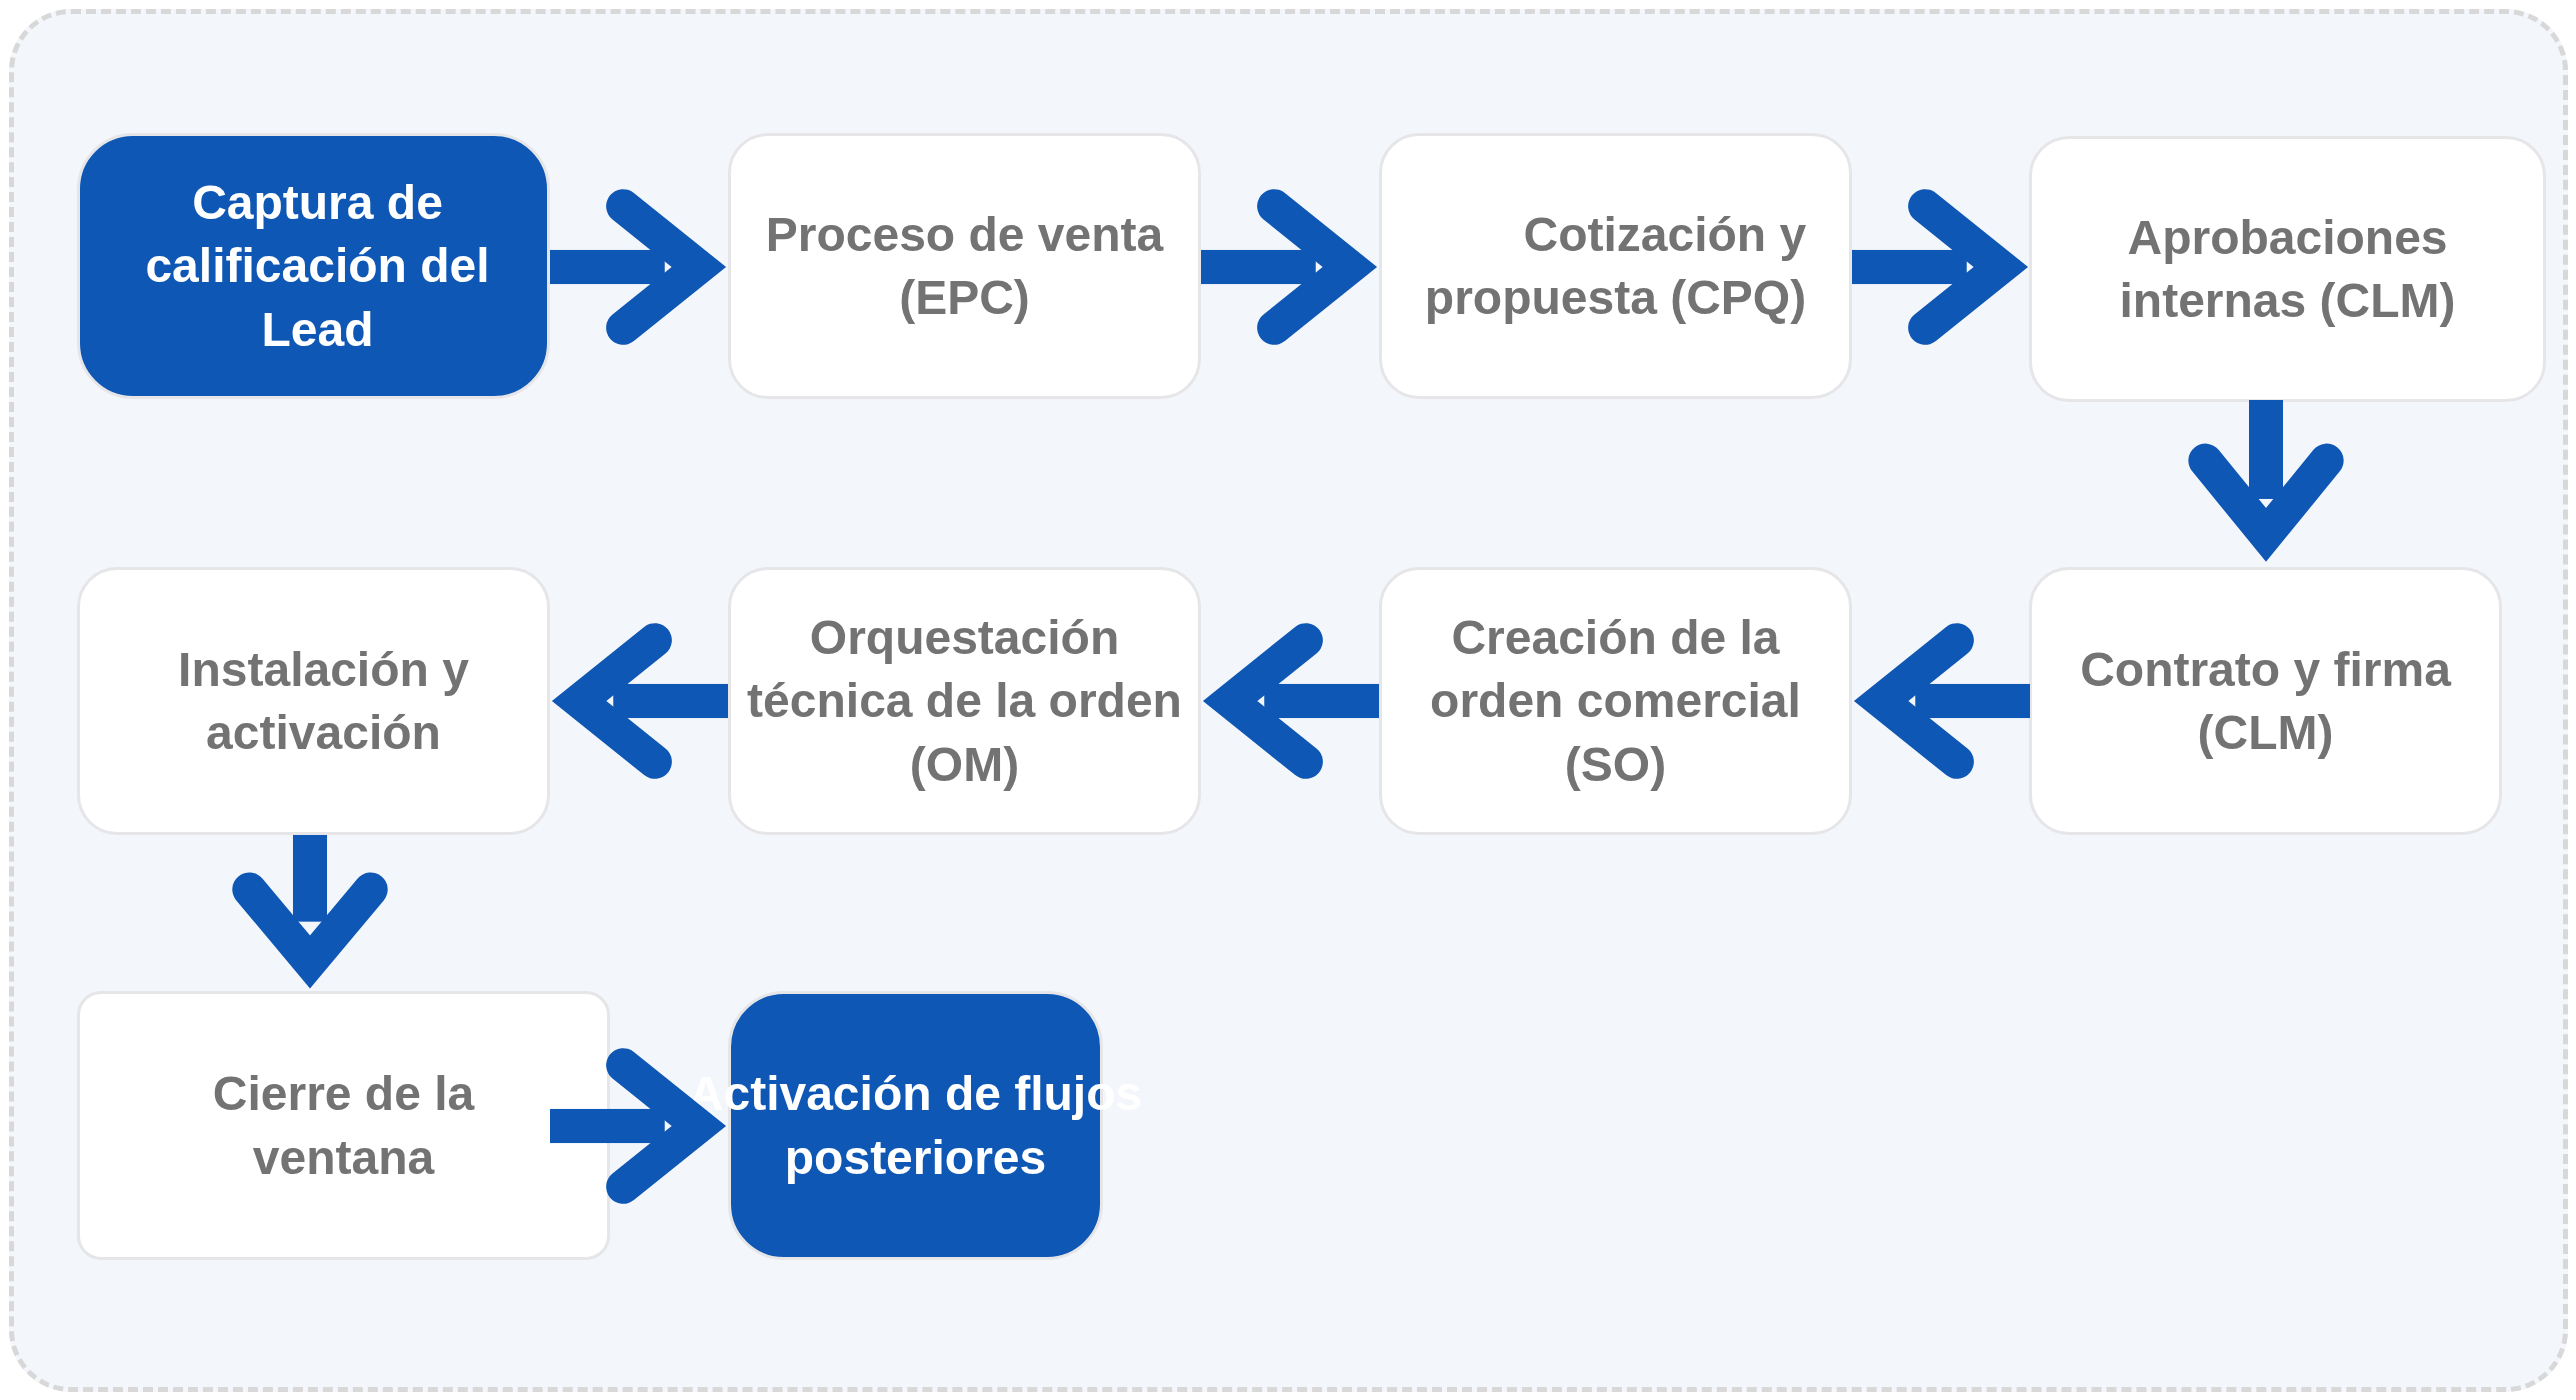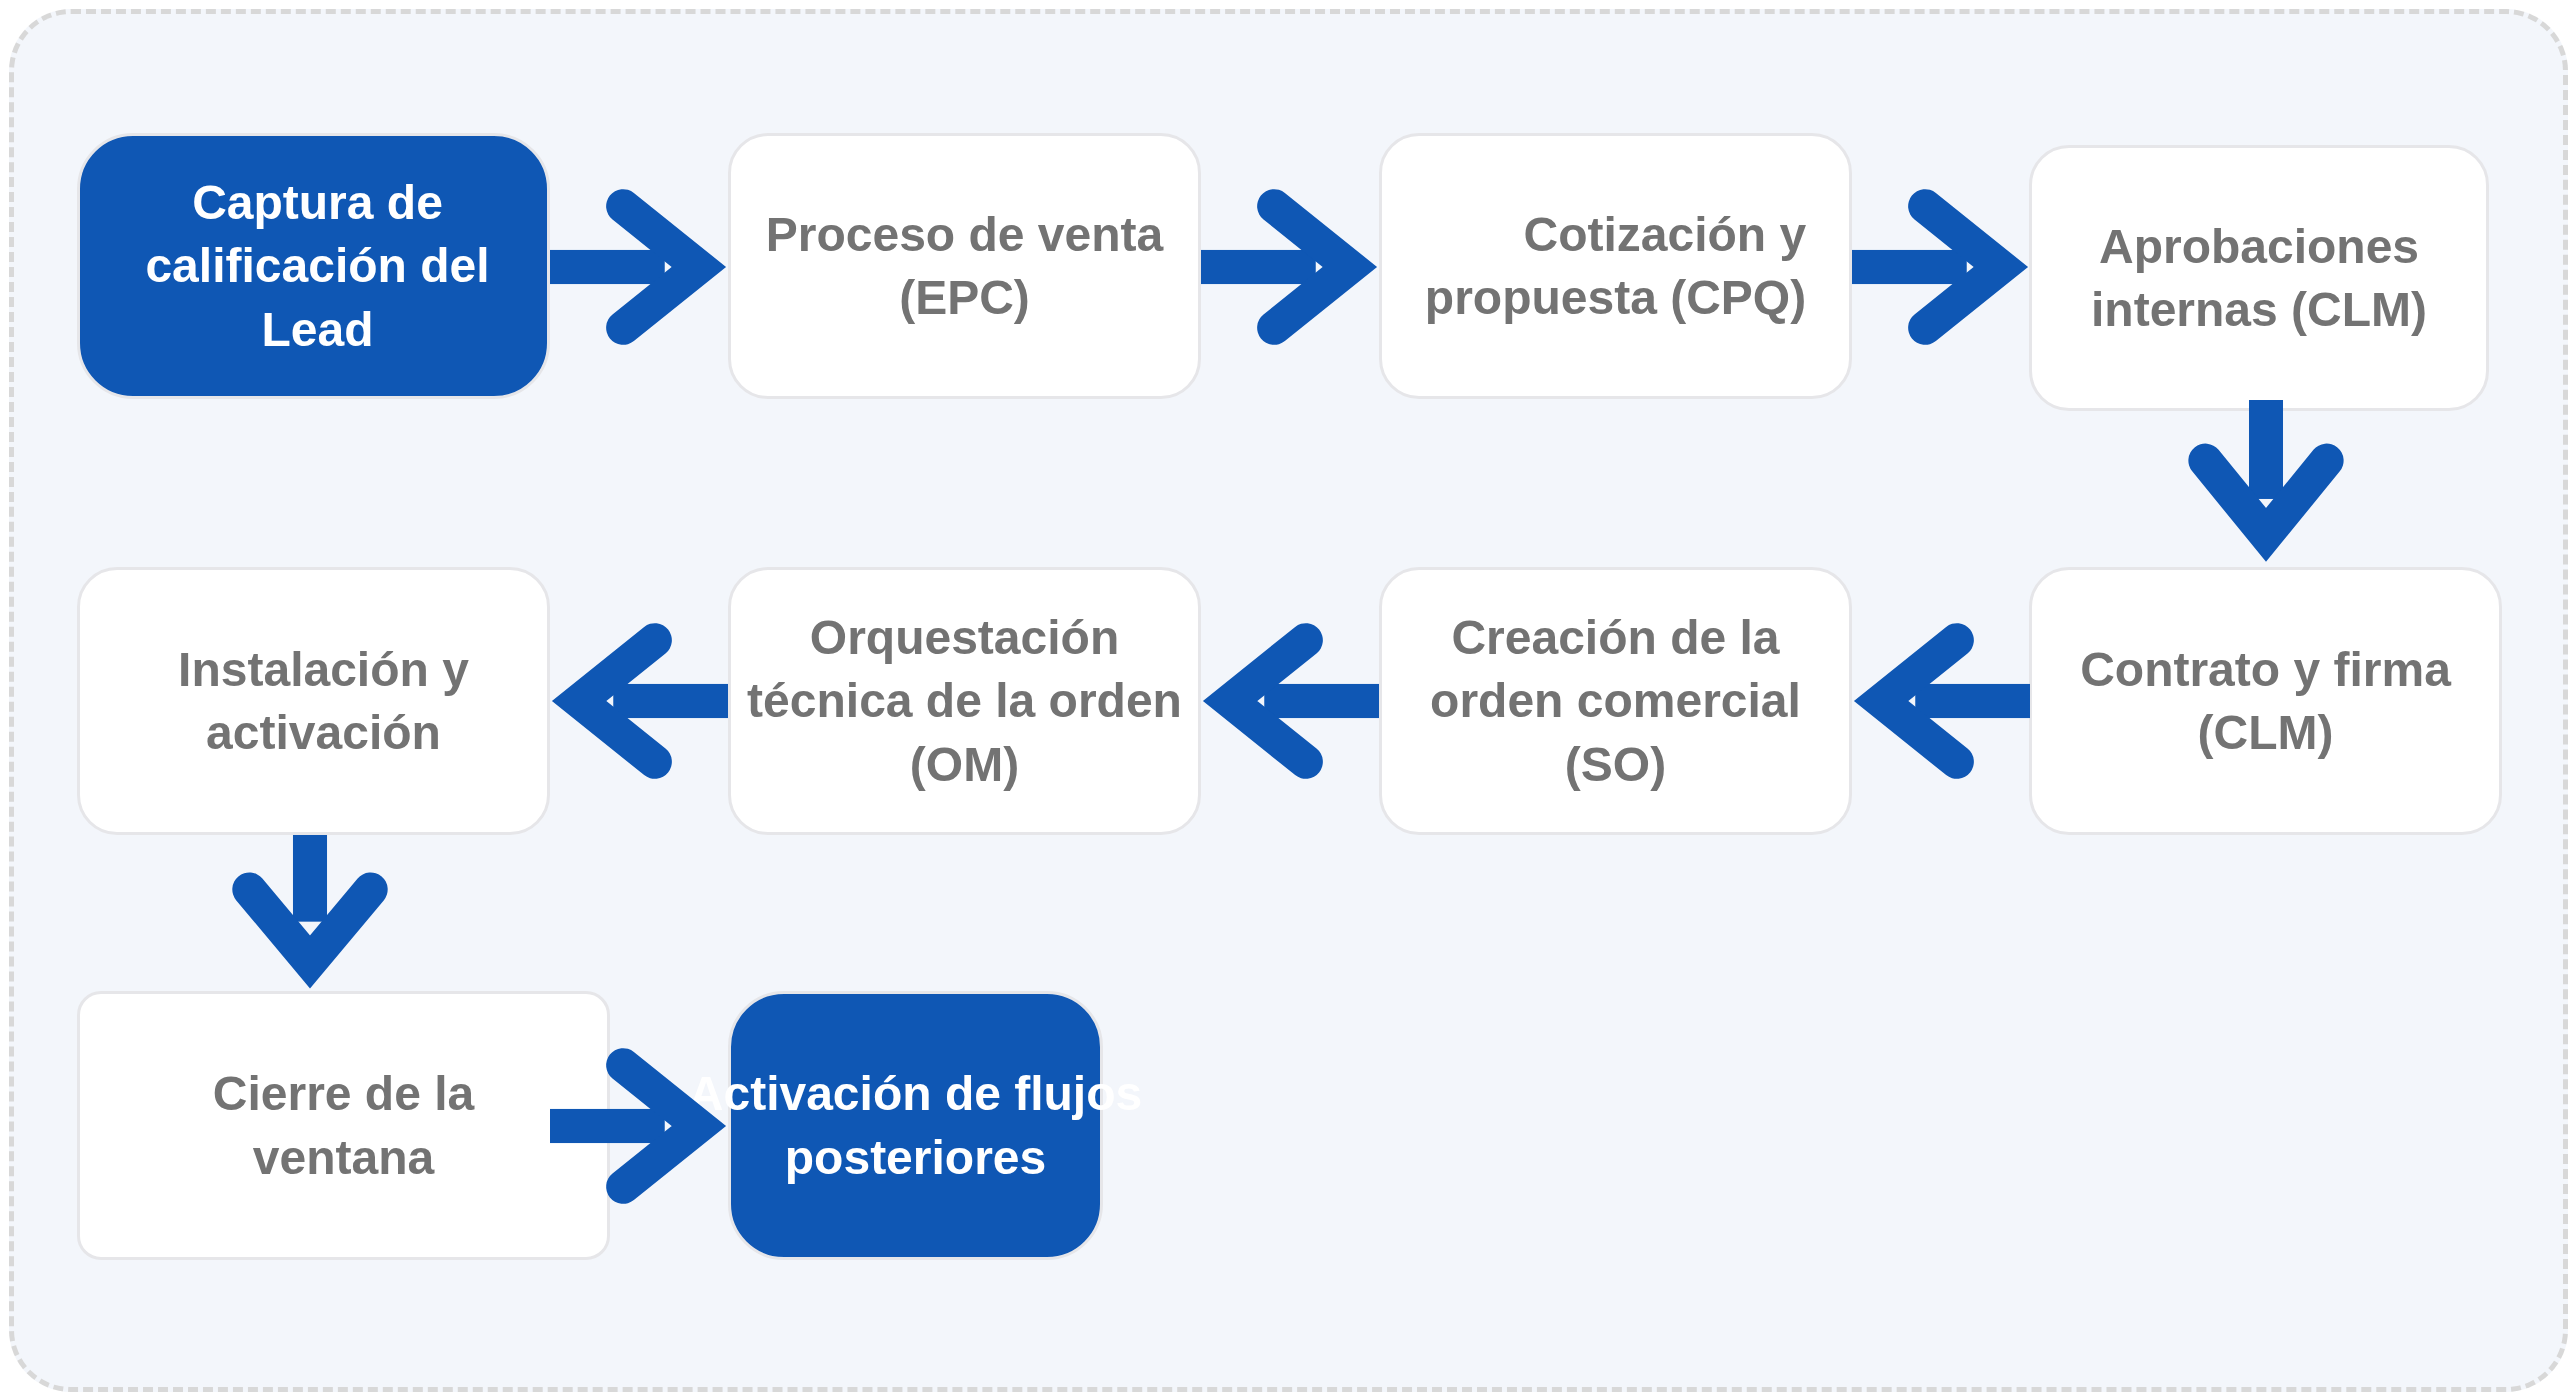--- a/index.html
+++ b/index.html
@@ -32,21 +32,21 @@
     font-weight:700;
   }
   .arrow{position:absolute;overflow:visible;}
   .arrow .shaft{fill:#0f57b4;}
   .arrow .head{fill:none;stroke:#0f57b4;stroke-width:55;stroke-linecap:round;stroke-linejoin:miter;stroke-miterlimit:6;}
 
   
   .n1{left:77px;top:133px;width:473px;height:266px;padding-left:8px;}
   .n2{left:728px;top:133px;width:473px;height:266px;}
   .n3{left:1379px;top:133px;width:473px;height:266px;text-align:right;}
-  .n4{left:2029px;top:145px;width:460px;height:266px;text-align:center;}
+  .n4{left:2029px;top:136px;width:517px;height:266px;text-align:center;}
   .n5{left:2029px;top:567px;width:473px;height:268px;}
   .n6{left:1379px;top:567px;width:473px;height:268px;text-align:center;}
   .n7{left:728px;top:567px;width:473px;height:268px;}
   .n8{left:77px;top:567px;width:473px;height:268px;padding-left:20px;}
   .n9{left:77px;top:991px;width:533px;height:269px;border-radius:24px;}
   .n10{left:728px;top:991px;width:375px;height:269px;}
 
   
   .ar1{left:550px;top:180px;}
   .ar2{left:1201px;top:180px;}

